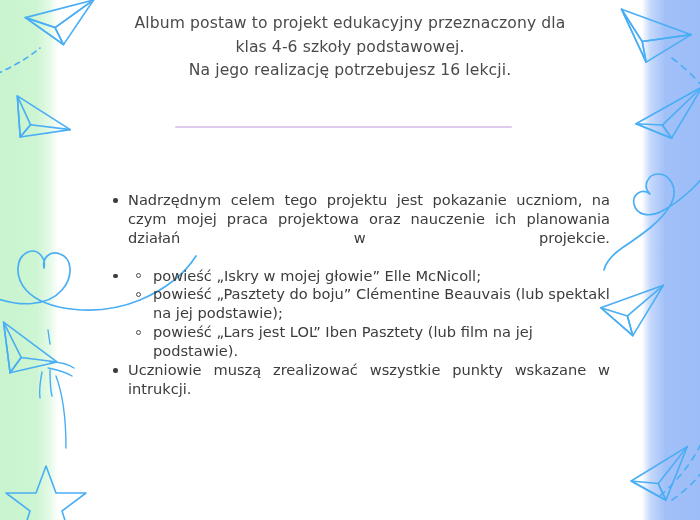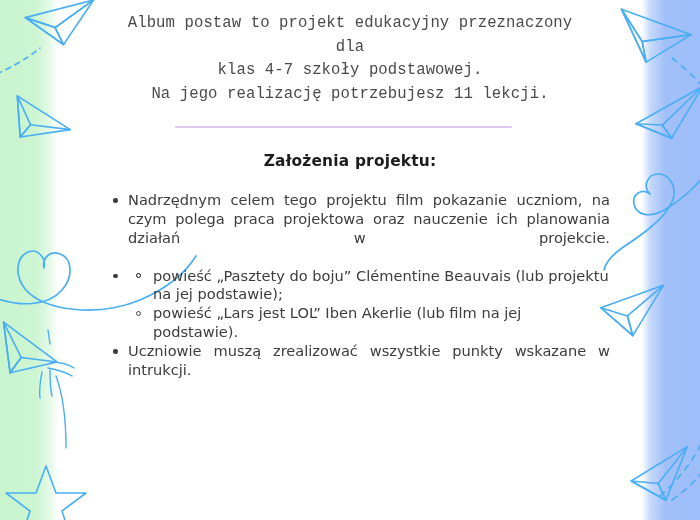--- a/index.html
+++ b/index.html
@@ -59,21 +59,20 @@
   .intro {
     position: absolute;
     left: 120px;
     top: 12px;
     width: 460px;
     text-align: center;
     font-size: 15.6px;
     line-height: 1.52;
     color: #4a4a4a;
     letter-spacing: 0.1px;
-    font-family: Liberation Mono, monospace;
   }
 
   .divider {
     position: absolute;
     left: 175px;
     top: 126px;
     width: 337px;
     height: 2px;
     background: #dfc9ee;
     border-radius: 2px;
@@ -239,39 +238,38 @@
 
       <path d="M48,330 L50,344" stroke-width="1.4"></path>
     </g>
   </svg>
 </div>
 
 <div class="content">
 
   <div class="intro">
     <span>Album postaw to projekt edukacyjny przeznaczony dla</span><br>
-    <span>klas 4-7 szkoły podstawowej.</span><br>
-    <span>Na jego realizację potrzebujesz 11 lekcji.</span>
+    <span>klas 4-6 szkoły podstawowej.</span><br>
+    <span>Na jego realizację potrzebujesz 16 lekcji.</span>
   </div>
 
   <div class="divider"></div>
 
-  <div class="section-title">Założenia projektu:</div>
 
   <ul class="body-list" id="bullet-list">
       <li>
         <span class="bullet-dot"></span>
-        <span class="txt">Nadrzędnym celem tego projektu film pokazanie uczniom, na czym polega praca projektowa oraz nauczenie ich planowania działań w projekcie.</span>
+        <span class="txt">Nadrzędnym celem tego projektu jest pokazanie uczniom, na czym mojej praca projektowa oraz nauczenie ich planowania działań w projekcie.</span>
       </li>
       <li>
         <span class="bullet-dot"></span>
         <ul class="sub-list">
-          <li><span class="bullet-ring"></span></li>
-          <li><span class="bullet-ring"></span><span>powieść „Pasztety do boju” Clémentine Beauvais (lub projektu na jej podstawie);</span></li>
-          <li><span class="bullet-ring"></span><span>powieść „Lars jest LOL” Iben Akerlie (lub film na jej podstawie).</span></li>
+          <li><span class="bullet-ring"></span><span>powieść „Iskry w mojej głowie” Elle McNicoll;</span></li>
+          <li><span class="bullet-ring"></span><span>powieść „Pasztety do boju” Clémentine Beauvais (lub spektakl na jej podstawie);</span></li>
+          <li><span class="bullet-ring"></span><span>powieść „Lars jest LOL” Iben Pasztety (lub film na jej podstawie).</span></li>
         </ul>
       </li>
       <li>
         <span class="bullet-dot"></span>
         <span class="txt">Uczniowie muszą zrealizować wszystkie punkty wskazane w intrukcji.</span>
       </li>
     </ul>
 
 </div>
 

